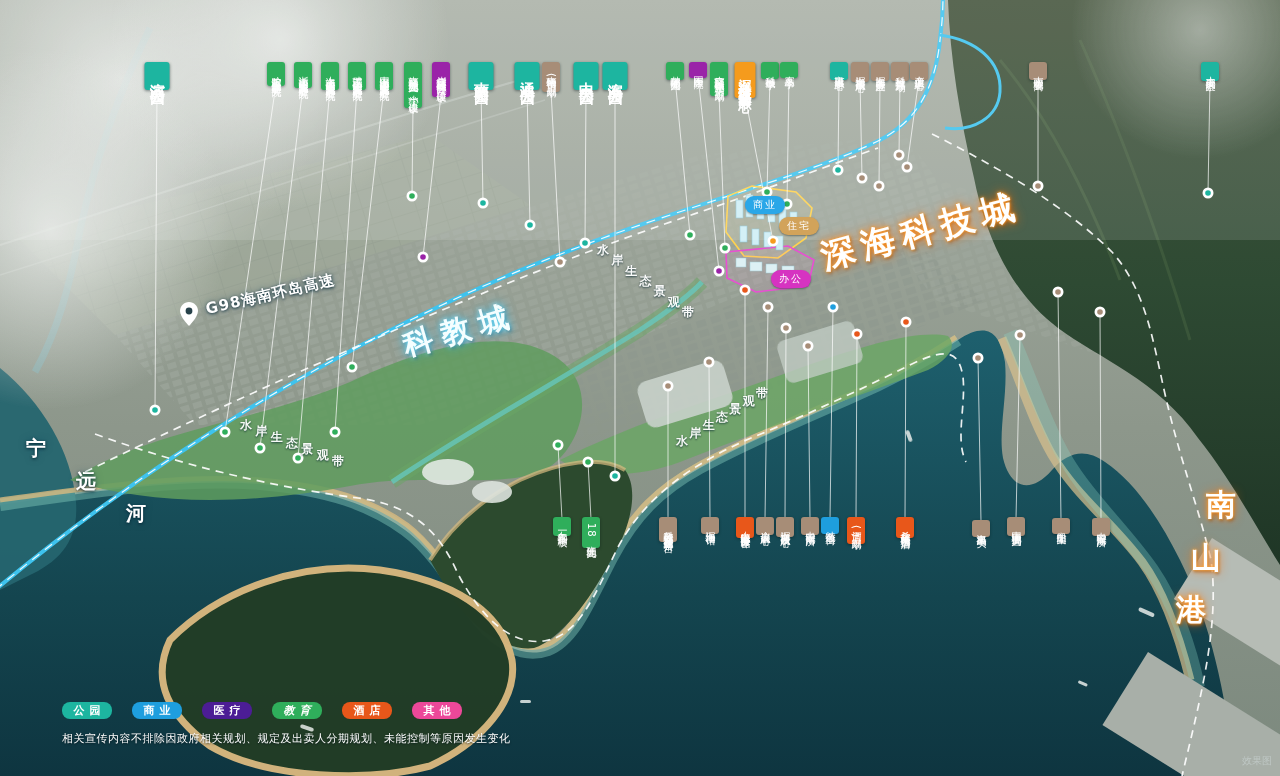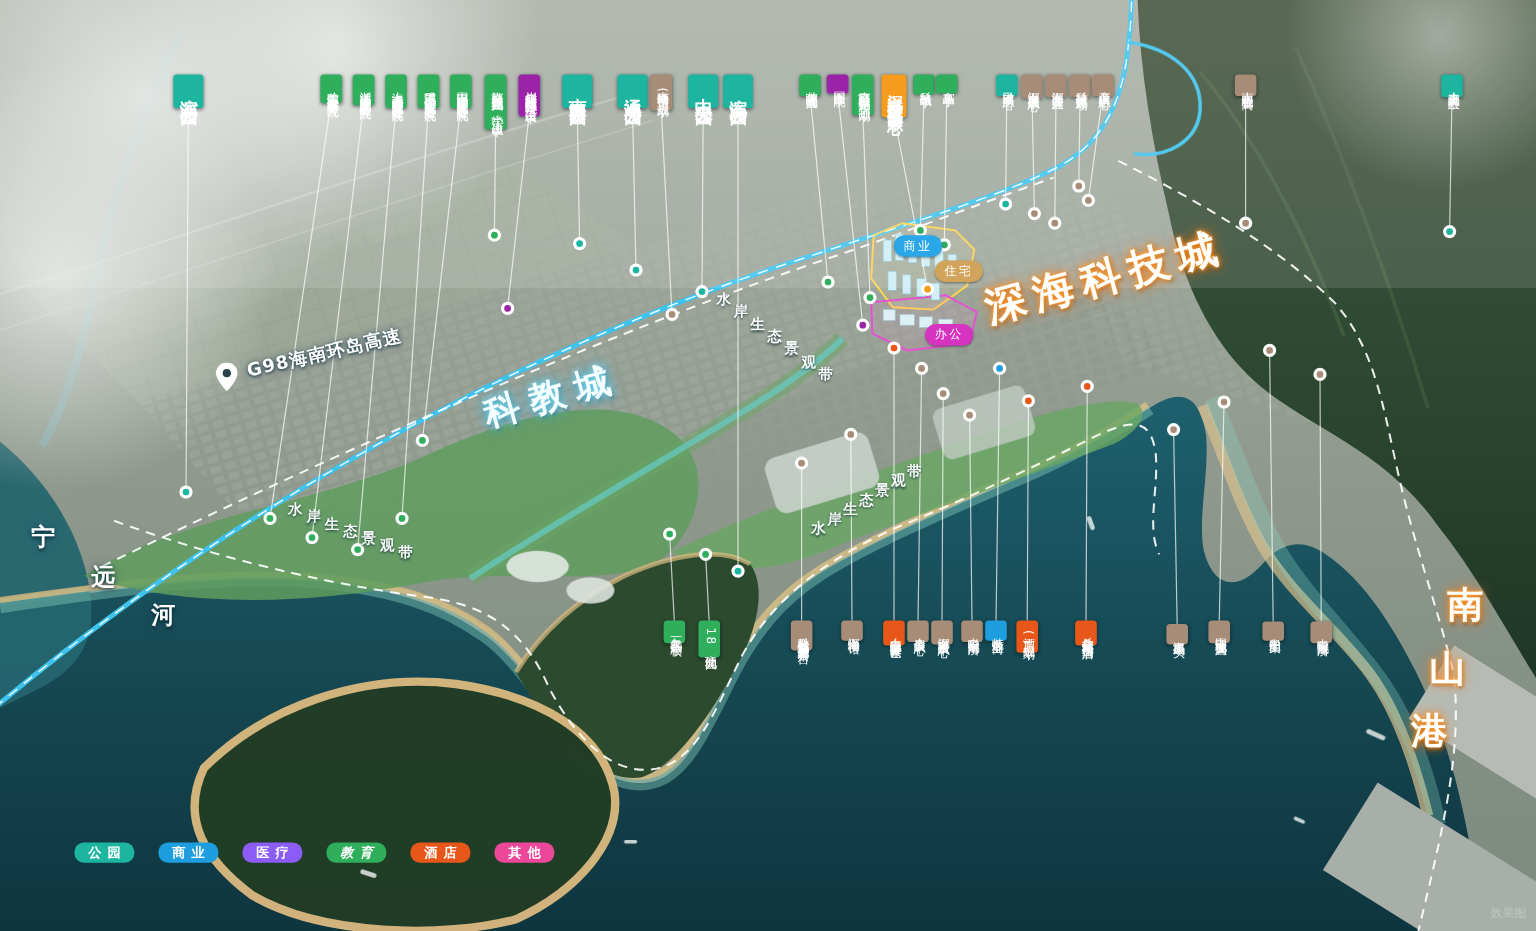--- a/index.html
+++ b/index.html
@@ -495,19 +495,20 @@
 
   <div id="area-tags" class="layer">
       <div class="area-tag" style="left: 765px; top: 205px; background: rgb(42, 167, 232);">商业</div>
       <div class="area-tag" style="left: 799px; top: 226px; background: rgb(210, 163, 90);">住宅</div>
       <div class="area-tag" style="left: 791px; top: 279px; background: rgb(214, 51, 193);">办公</div>
     </div>
 
   <div id="legend">
       <div class="legend-pill" style="background: rgb(29, 181, 160);">公园</div>
       <div class="legend-pill" style="background: rgb(30, 158, 222);">商业</div>
-      <div class="legend-pill" style="background: #8b5cf6; font-family: Liberation Serif, serif;">医疗</div>
+      <div class="legend-pill" style="background: #4c1d95; font-family: Liberation Serif, serif;">医疗</div>
       <div class="legend-pill" style="background: rgb(47, 174, 91); font-style: italic;">教育</div>
       <div class="legend-pill" style="background: rgb(232, 87, 26);">酒店</div>
       <div class="legend-pill" style="background: #ec4899;">其他</div>
     </div>
+  <div id="disclaimer">相关宣传内容不排除因政府相关规划、规定及出卖人分期规划、未能控制等原因发生变化</div>
   <div id="watermark">效果图</div>
 </div>
 
 </body></html>

